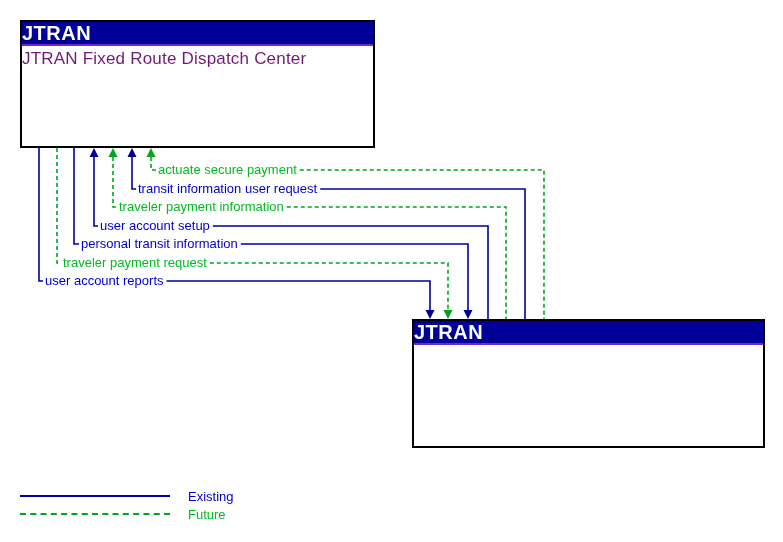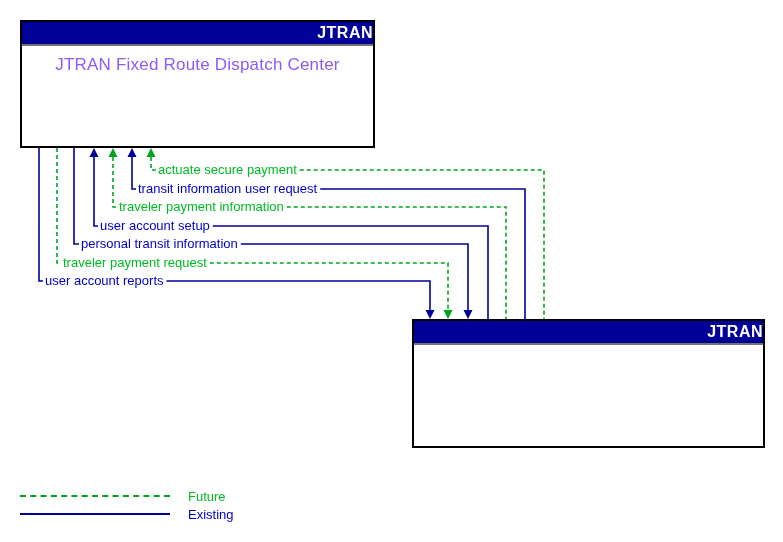--- a/index.html
+++ b/index.html
@@ -19,33 +19,32 @@
     position: absolute;
     border: 2px solid #000000;
     background: #ffffff;
     box-sizing: border-box;
   }
   #top-box    { left: 20px;  top: 20px;  width: 355px; height: 128px; }
   #bottom-box { left: 412px; top: 319px; width: 353px; height: 129px; }
   .ebox-header {
     height: 22px;
     background: #000099;
-    border-bottom: 2px solid #737373;
+    border-bottom: 2px solid #6d28d9;
     color: #ffffff;
-    font-size: 16px;
+    font-size: 20px;
     font-weight: bold;
-    text-align: right;
+    text-align: left;
     line-height: 22px;
     letter-spacing: 0.5px;
   }
   .ebox-body {
-    color: #8b5cf6;
+    color: #701a75;
     font-size: 17px;
-    text-align: center;
-    padding-top: 9px;
+    padding-top: 3px;
     letter-spacing: 0.2px;
     white-space: nowrap;
   }
   #connector-svg {
     position: absolute;
     left: 0; top: 0;
     width: 783px;
     height: 542px;
     pointer-events: none;
   }
@@ -116,22 +115,22 @@
     <div class="ebox-header" style="background: rgb(0, 0, 153); color: rgb(255, 255, 255);">JTRAN</div>
     <div class="ebox-body">JTRAN Fixed Route Dispatch Center</div>
   </div>
 
   <div class="ebox" id="bottom-box">
     <div class="ebox-header" style="background: rgb(0, 0, 153); color: rgb(255, 255, 255);">JTRAN</div>
   </div>
 
   <div class="legend">
     <div class="legend-row">
+      <span class="legend-line solid" style="border-top-color: rgb(0, 0, 153);"></span>
+      <span class="legend-label" id="legend-label-existing" style="color: rgb(0, 0, 204);">Existing</span>
+    </div>
+    <div class="legend-row">
       <span class="legend-line dashed" style="border-top-color: rgb(0, 164, 30);"></span>
       <span class="legend-label" id="legend-label-future" style="color: rgb(0, 187, 34);">Future</span>
-    </div>
-    <div class="legend-row">
-      <span class="legend-line solid" style="border-top-color: rgb(0, 0, 153);"></span>
-      <span class="legend-label" id="legend-label-existing" style="color: rgb(0, 0, 204);">Existing</span>
     </div>
   </div>
 
 </div>
 
 </body></html>

